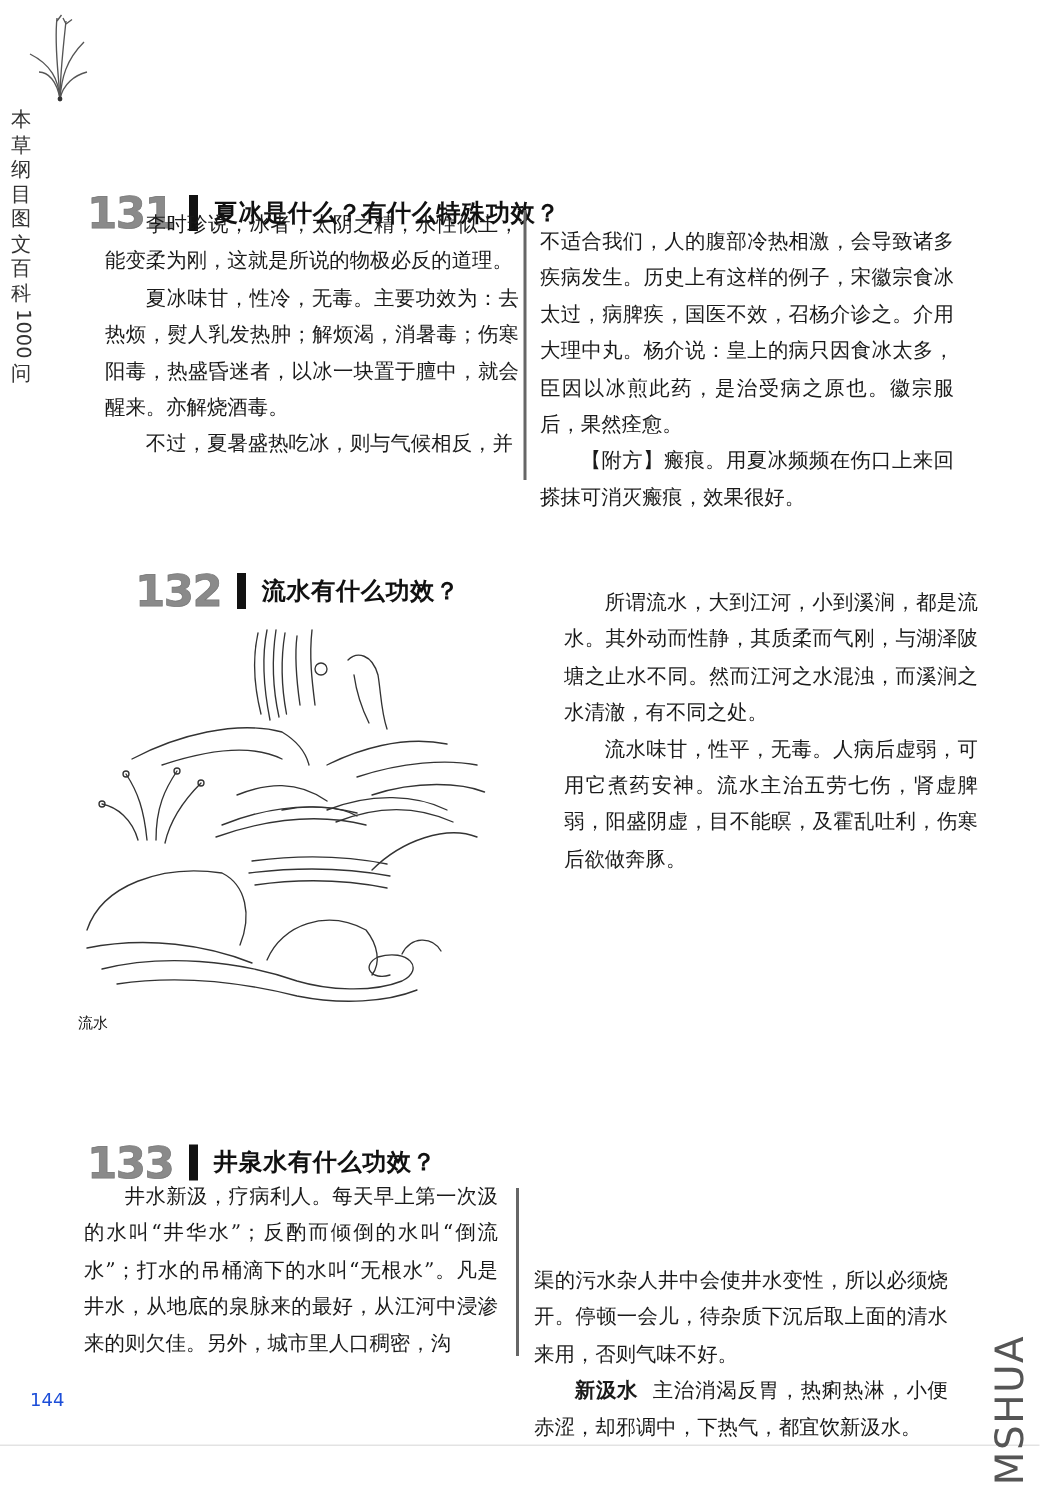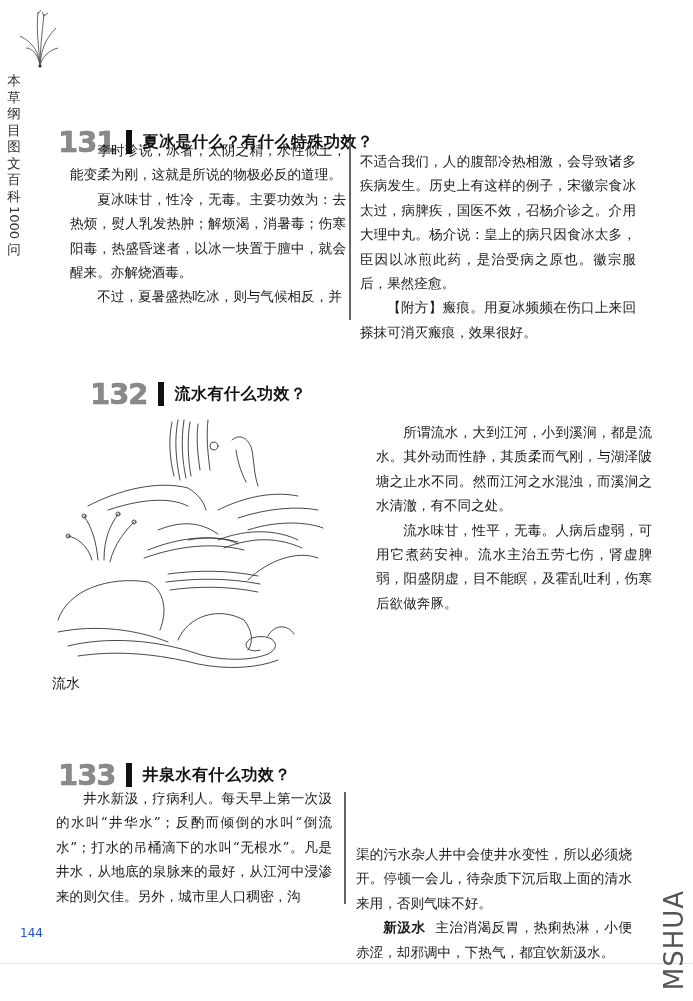--- a/index.html
+++ b/index.html
@@ -9,21 +9,21 @@
   .side-title span{display:block;}
   .side-title .num{writing-mode:vertical-rl;display:block;margin:2px auto;letter-spacing:0;font-size:13px;}
   .sec-head{position:absolute;left:58px;display:flex;align-items:center;height:36px;}
   .sec-num{font-family:"DejaVu Sans","Liberation Sans",sans-serif;font-weight:bold;font-size:29px;color:#8a8a8a;letter-spacing:-1px;-webkit-text-stroke:0.5px #777;}
   .sec-bar{width:6px;height:24px;background:#111;margin:0 11px 0 10px;}
   .sec-title{font-family:"DejaVu Sans","Liberation Sans",sans-serif;font-weight:bold;font-size:16px;color:#111;letter-spacing:0.5px;}
   .col{position:absolute;font-size:13.6px;line-height:24.4px;text-align:justify;}
   .col p{margin:0;}
   .indent{text-indent:2em;}
   .vrule{position:absolute;width:1.5px;background:#666;}
-  .caption{position:absolute;left:52px;top:675px;font-family:"DejaVu Sans","Liberation Sans",sans-serif;font-size:14px;color:#111;}
+  .caption{position:absolute;left:52px;top:675px;font-family:"DejaVu Sans","Liberation Sans",sans-serif;font-size:10px;color:#111;}
   .illus{position:absolute;left:48px;top:410px;width:282px;height:260px;}
   .page-num{position:absolute;left:20px;top:926px;font-family:"DejaVu Sans","Liberation Sans",sans-serif;font-size:12px;color:#1d4ed8;}
   .bottom-line{position:absolute;left:0;top:963px;width:693px;height:1px;background:#e3e3e3;}
   .watermark{position:absolute;left:656px;top:880px;width:36px;height:120px;}
   .watermark span{position:absolute;left:50%;top:50%;transform:translate(-50%,-50%) rotate(-90deg);font-family:"DejaVu Sans","Liberation Sans",sans-serif;font-size:26px;color:#555;letter-spacing:1px;white-space:nowrap;}
   b.kw{font-weight:bold;}
 </style>
 </head>
 <body>
 
@@ -118,21 +118,21 @@
     <path d="M220 226 C226 214 240 214 246 224"></path>
     <path d="M200 170 C220 150 250 140 270 148"></path>
 
     <path d="M20 236 C60 226 110 230 150 244 C170 250 200 252 220 244 C236 236 224 222 204 228 C192 234 200 244 212 240"></path>
     <path d="M30 246 C70 240 110 244 150 254 C180 260 210 258 230 250"></path>
     <path d="M10 222 C50 214 90 220 120 232"></path>
   </g>
 </svg>
 <div class="caption">流水</div>
 
-<div class="col" style="left:376px;top:420px;width:276px;">
+<div class="col" style="left:376px;top:390px;width:276px;font-family:Liberation Serif, serif;">
   <p class="indent">所谓流水，大到江河，小到溪涧，都是流水。其外动而性静，其质柔而气刚，与湖泽陂塘之止水不同。然而江河之水混浊，而溪涧之水清澈，有不同之处。</p>
   <p class="indent">流水味甘，性平，无毒。人病后虚弱，可用它煮药安神。流水主治五劳七伤，肾虚脾弱，阳盛阴虚，目不能瞑，及霍乱吐利，伤寒后欲做奔豚。</p>
 </div>
 
 <div class="sec-head" style="top:757px;">
   <span class="sec-num">133</span>
   <span class="sec-bar"></span>
   <span class="sec-title">井泉水有什么功效？</span>
 </div>
 <div class="col" style="left:56px;top:786px;width:276px;">

